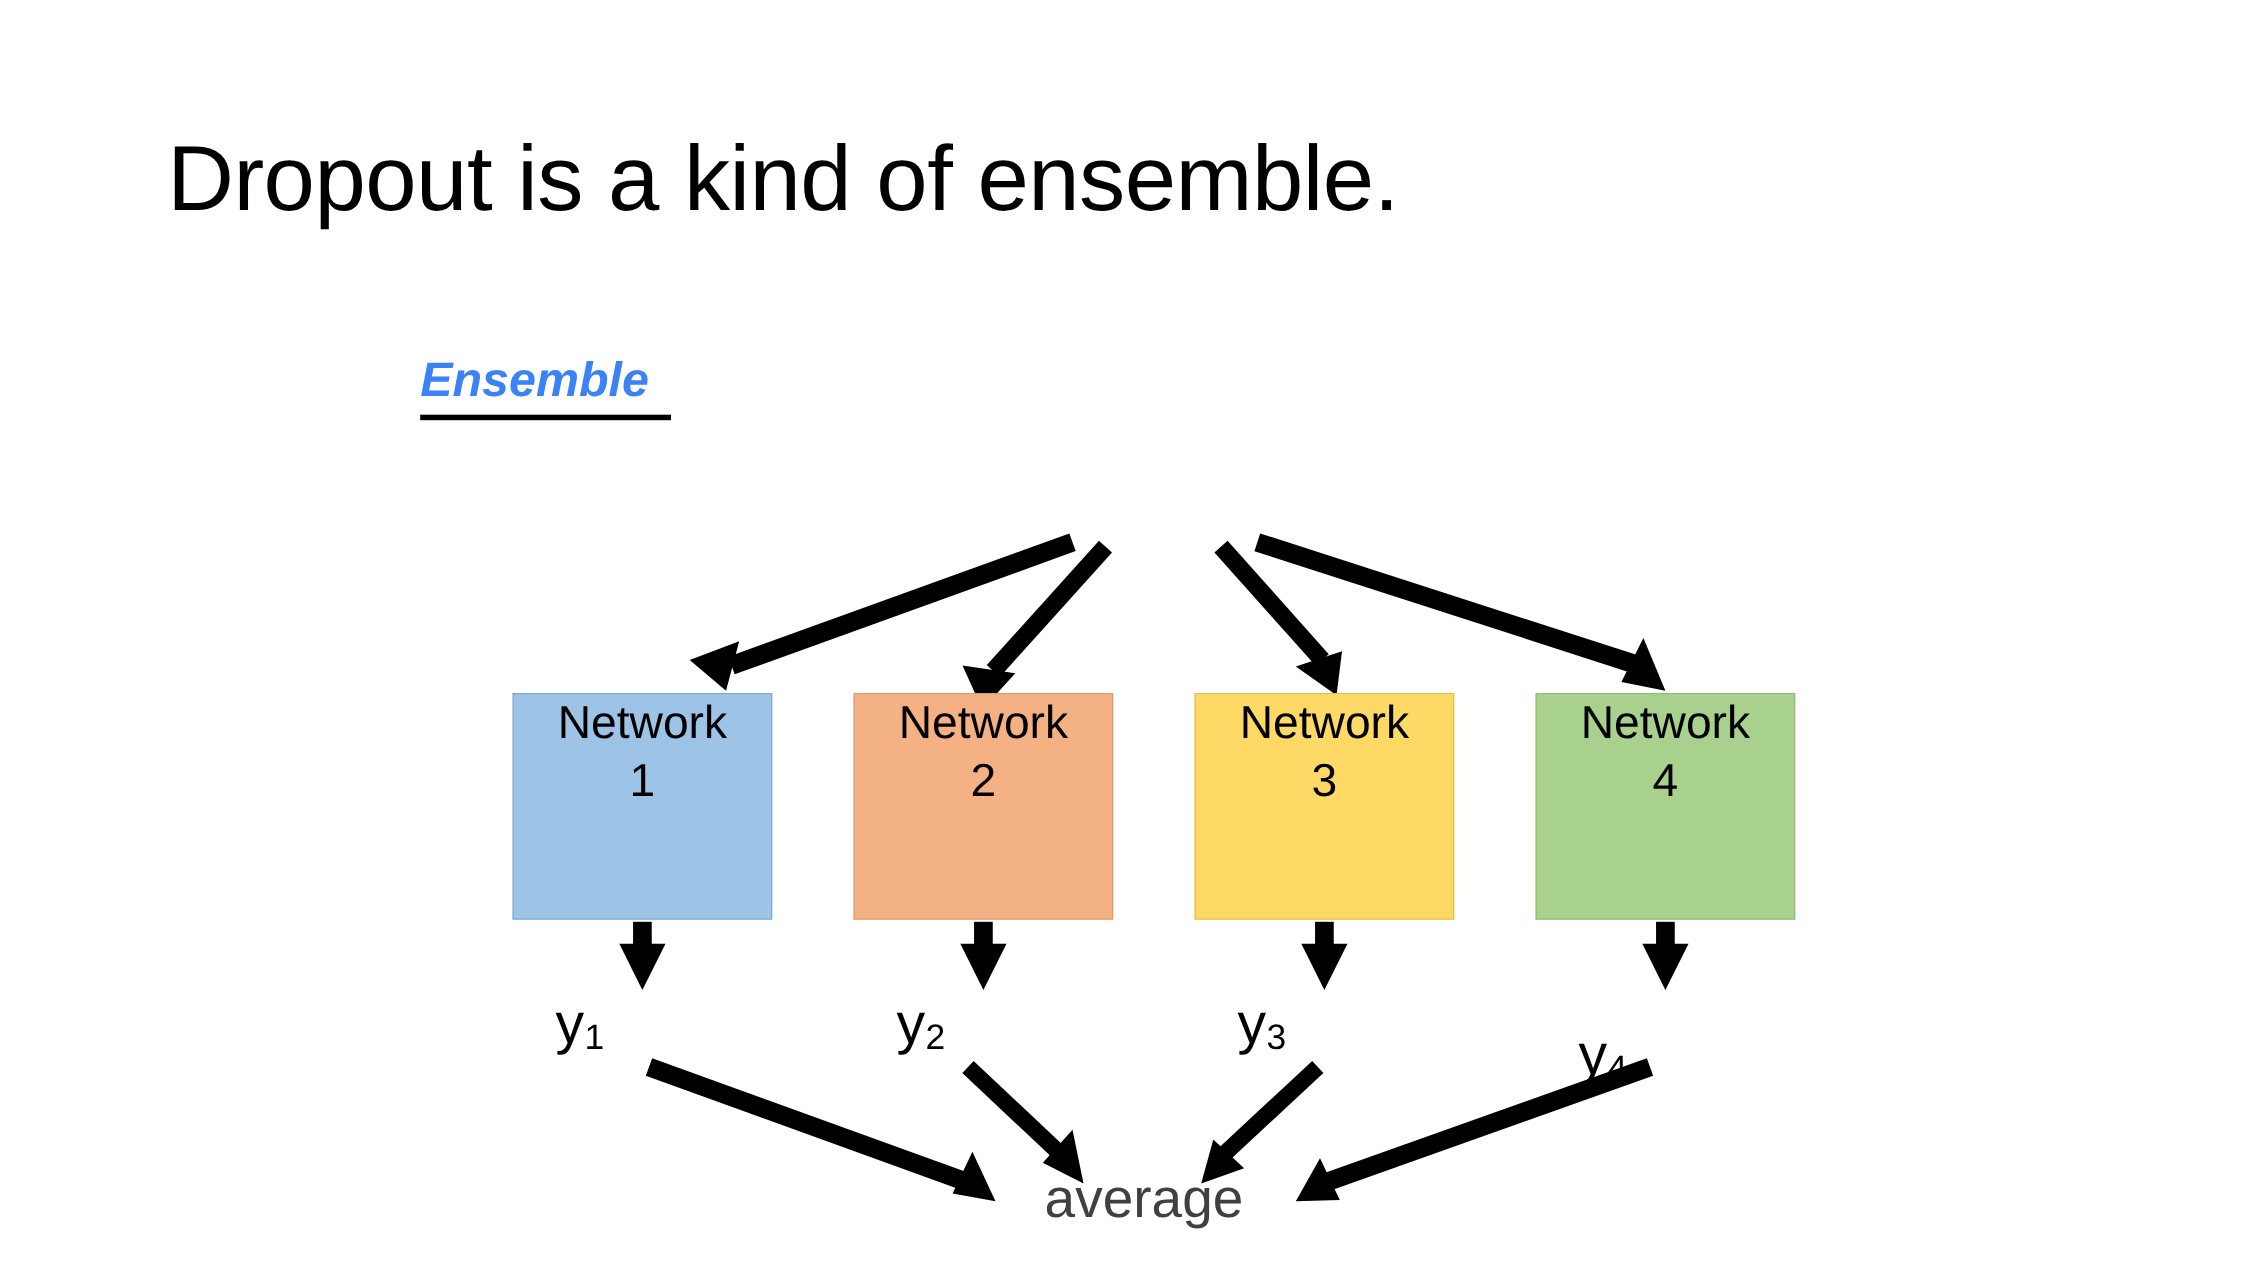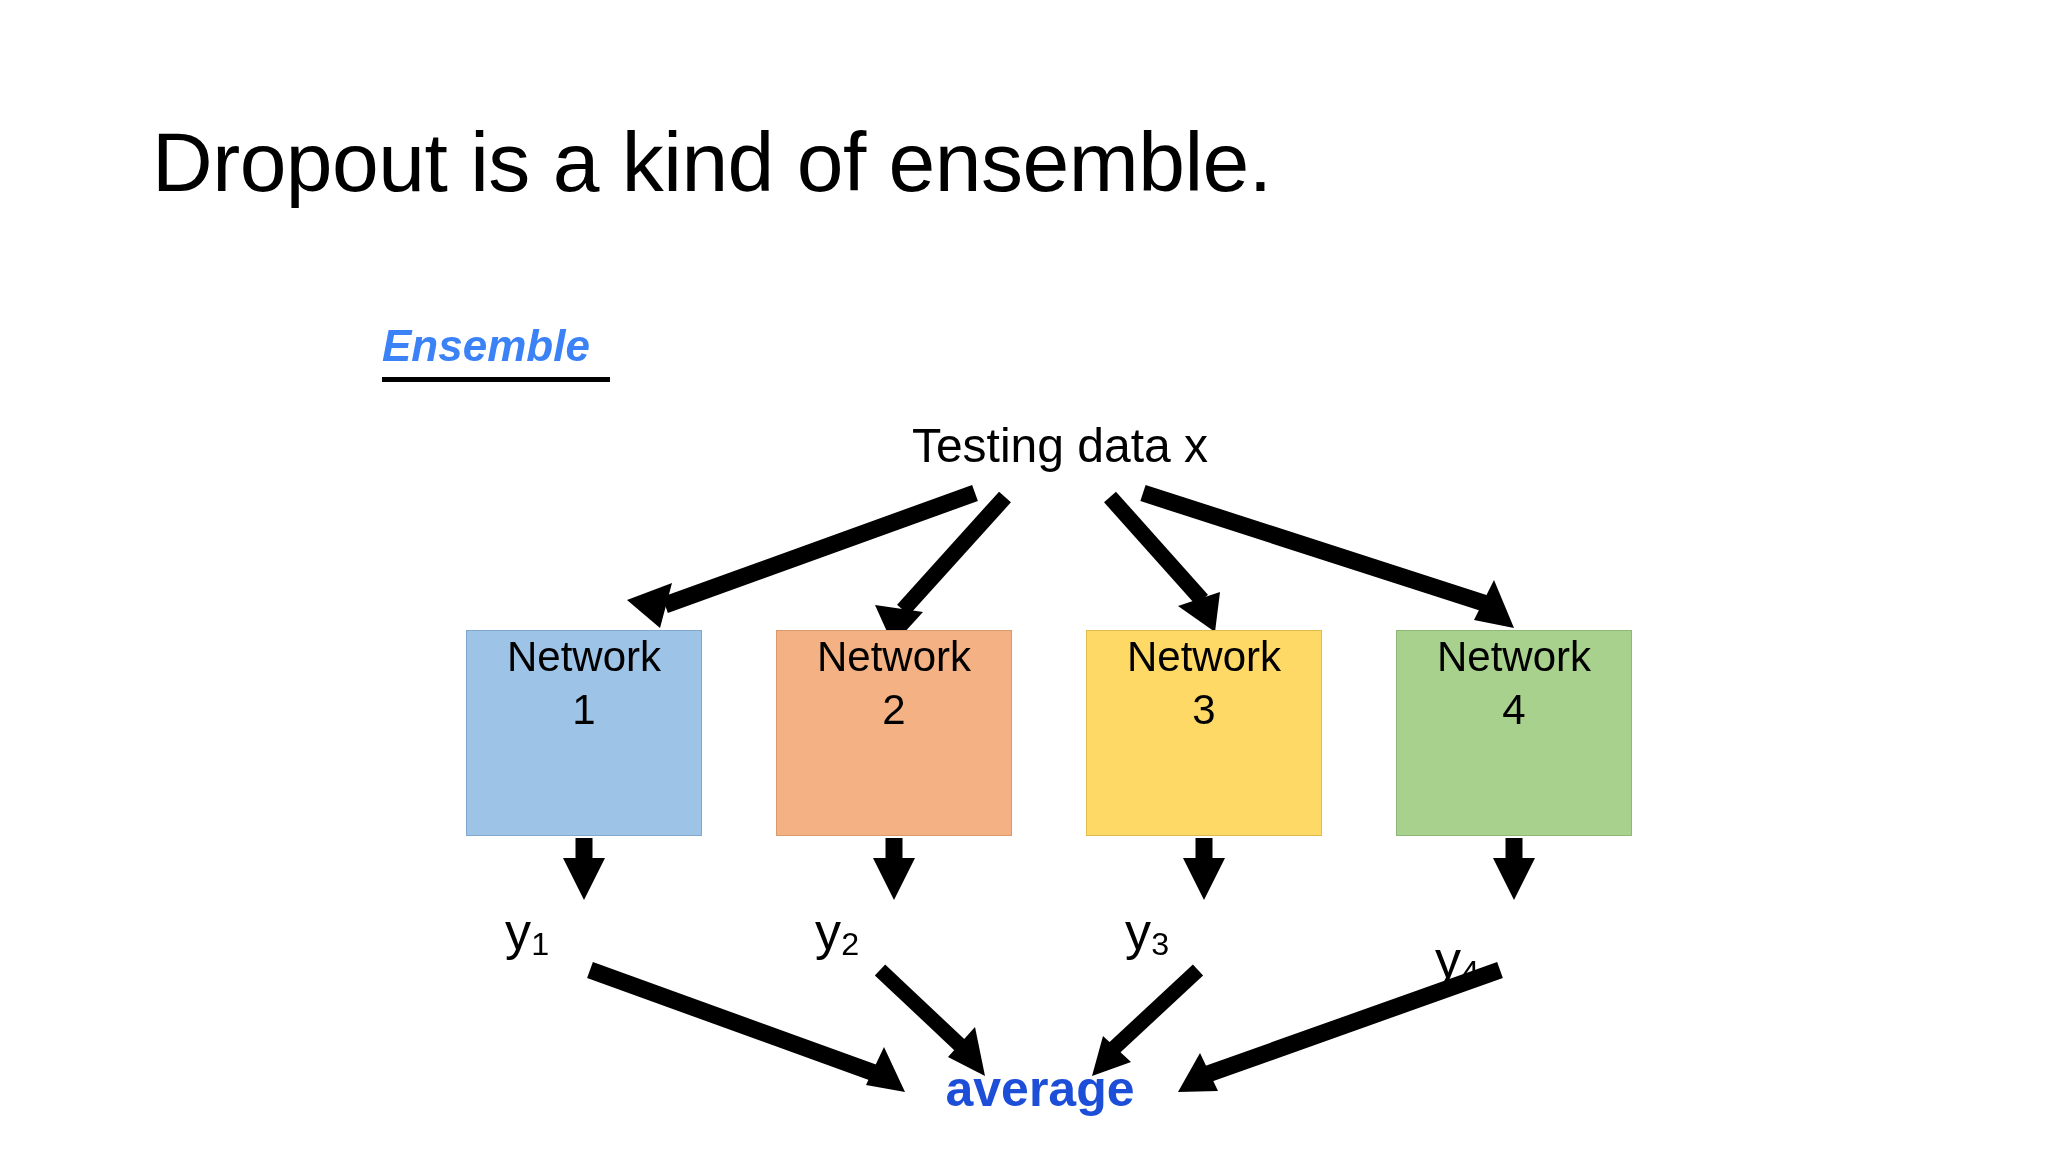--- a/index.html
+++ b/index.html
@@ -122,35 +122,34 @@
   #y-label-4 { left: 1435px; top: 933px; text-decoration: underline; }
 
   
   #average-label {
     position: absolute;
     left: 880px;
     top: 1060px;
     width: 320px;
     text-align: center;
     font-size: 50px;
-    font-weight: 700;
-    white-space: nowrap;
-    color: #1d4ed8;
+    font-weight: 400;
+    white-space: nowrap;
+    color: #404040;
   }
 </style>
 </head>
 <body>
 
 <div id="slide">
 
   <div id="slide-title">Dropout is a kind of ensemble.</div>
 
   <div id="section-heading">Ensemble</div>
 
-  <div id="source-label">Testing data x</div>
 
   <svg id="arrow-layer" viewBox="0 0 2048 1152" width="2048" height="1152" xmlns="http://www.w3.org/2000/svg">
 
     <g>
       <line x1="975" y1="493" x2="665" y2="605" stroke="#000000" stroke-width="17" stroke-linecap="butt"></line>
       <polygon points="660,628 627,600 672,583" fill="#000000"></polygon>
     </g>
 
     <g>
       <line x1="1005" y1="497" x2="903" y2="610" stroke="#000000" stroke-width="16" stroke-linecap="butt"></line>

